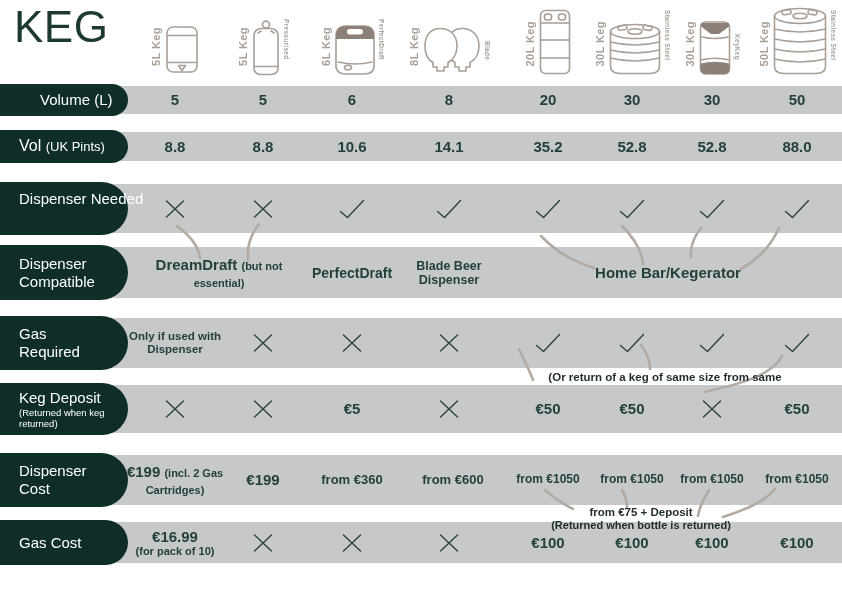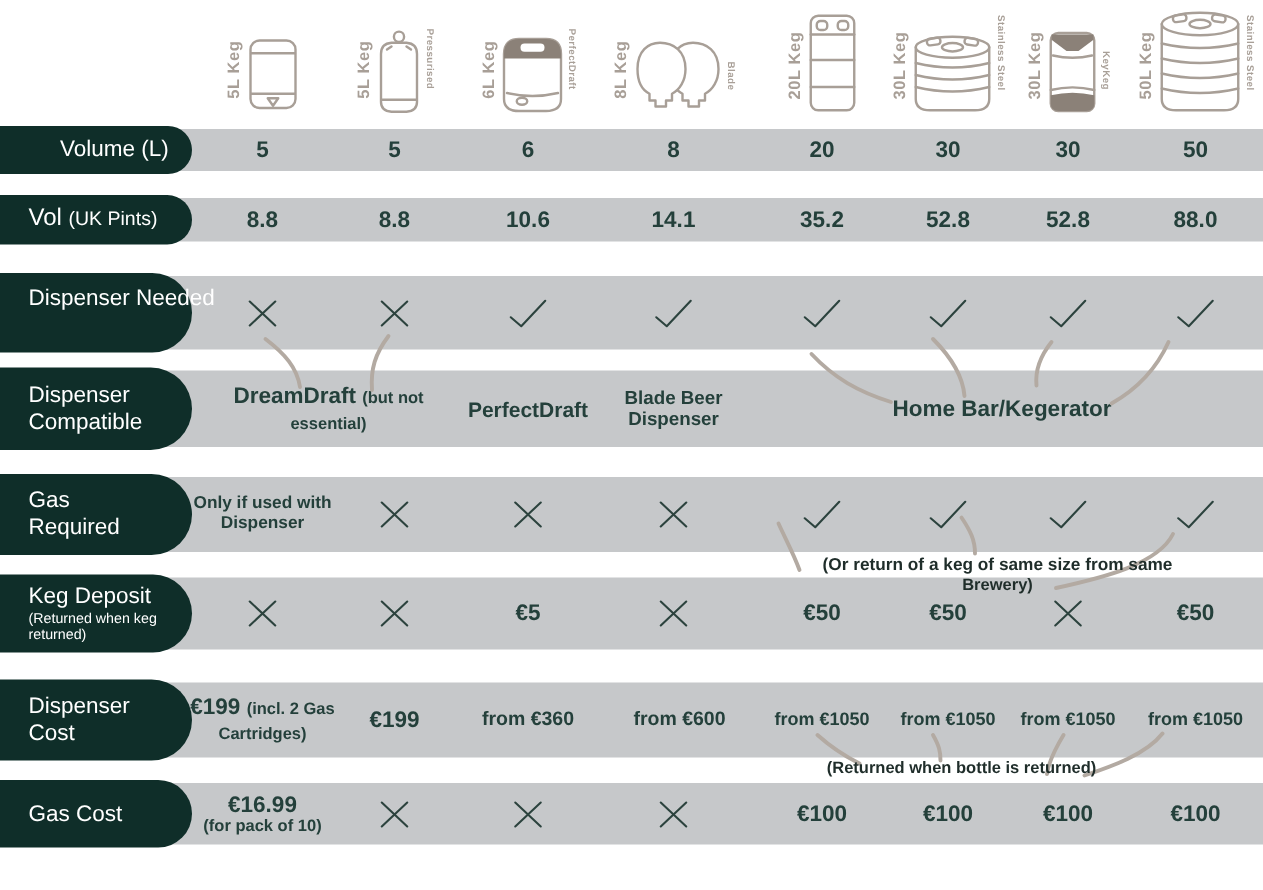--- a/index.html
+++ b/index.html
@@ -43,20 +43,21 @@
     color:#1f2d2a;font-weight:700;white-space:nowrap;
   }
   .note .n1{font-size:11.5px;line-height:1.15;}
   .note .n2{font-size:11px;line-height:1.15;}
 </style>
 </head>
 <body>
 
 <div id="app">
   <div class="title">
+    <div class="t1">KEG</div>
   </div>
   <div id="header">
       <div class="hdr-cell" style="left: 115px; width: 120px;">
         <div class="hdr-inner">
           <span class="vlabel-left">5L Keg</span>
           <span class="keg-icon"><svg width="36" height="50" viewBox="0 0 36 50">
               <rect x="3" y="1" width="30" height="45" rx="6"></rect>
               <line x1="3.5" y1="9.5" x2="32.5" y2="9.5"></line>
               <line x1="3.5" y1="36.5" x2="32.5" y2="36.5"></line>
               <path d="M14.5,39.5 h7 l-3.5,5 z"></path>
@@ -357,19 +358,19 @@
       <path d="M641,345 C647,354 650,360 650,369" fill="none" stroke="#b3aaa2" stroke-width="2.6" stroke-linecap="round"></path>
       <path d="M782,356 C772,376 736,385 704,392" fill="none" stroke="#b3aaa2" stroke-width="2.6" stroke-linecap="round"></path>
       <path d="M545,490 C555,499 563,504 573,509" fill="none" stroke="#b3aaa2" stroke-width="2.6" stroke-linecap="round"></path>
       <path d="M622,490 C626,497 627,501 627,507" fill="none" stroke="#b3aaa2" stroke-width="2.6" stroke-linecap="round"></path>
       <path d="M709,490 C703,500 699,508 698,516" fill="none" stroke="#b3aaa2" stroke-width="2.6" stroke-linecap="round"></path>
       <path d="M775,489 C764,503 741,511 723,517" fill="none" stroke="#b3aaa2" stroke-width="2.6" stroke-linecap="round"></path>
     </svg>
   <div id="notes">
       <div class="note" style="left: 625px; top: 371px; margin-left: 40px;">
         <div class="n1">(Or return of a keg of same size from same</div>
-        <div class="n2">Brewery)</div>
       </div>
       <div class="note" style="left: 641px; top: 506px;">
+        <div class="n1">from €75 + Deposit</div>
         <div class="n2">(Returned when bottle is returned)</div>
       </div>
     </div>
 </div>
 
 </body></html>

